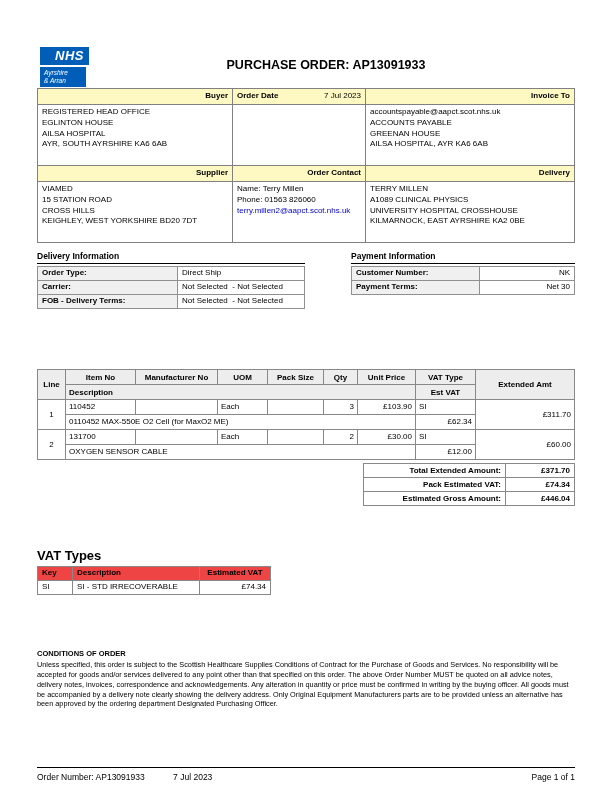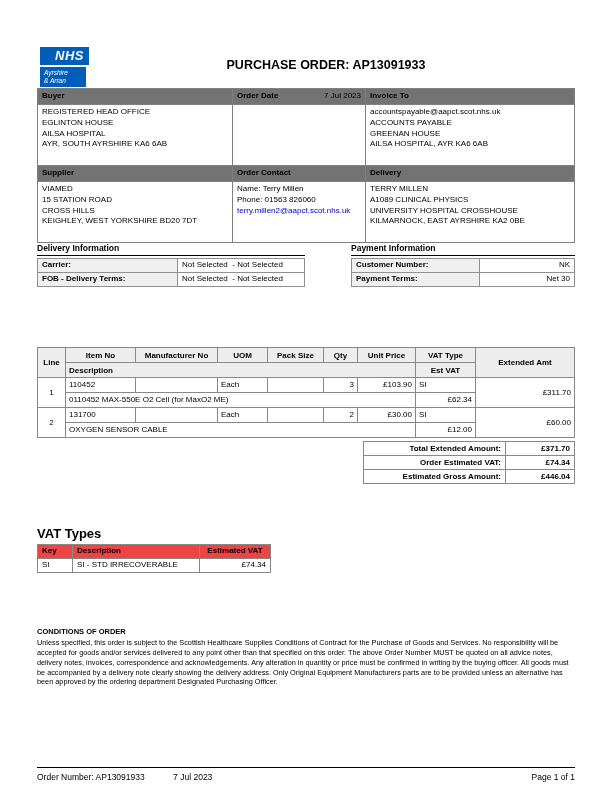--- a/index.html
+++ b/index.html
@@ -16,27 +16,27 @@
               padding:2px 4px;margin-top:2px;width:38px;line-height:1.25;}
 
   .title{text-align:center;font-size:12.5px;font-weight:bold;margin:0 0 16px 40px;}
 
   table{border-collapse:collapse;}
   td{vertical-align:top;}
 
   
   .header-table{width:100%;table-layout:fixed;font-size:8px;}
   .header-table td{border:1px solid #808080;padding:2px 4px;}
-  .header-table .hdr{background:#737373;font-weight:bold;height:11px;}
+  .header-table .hdr{background:#fef9c3;font-weight:bold;height:11px;text-align:right;}
   .header-table .addr{height:56px;line-height:1.35;}
   .od-wrap{display:flex;justify-content:space-between;}
   .email-link{color:#0000cc;word-break:break-all;cursor:pointer;}
 
   
-  .info-section{display:flex;justify-content:space-between;}
+  .info-section{display:flex;justify-content:space-between;margin-top:8px;}
   .info-left{width:268px;}
   .info-right{width:224px;}
   .section-heading{font-weight:bold;font-size:8.5px;border-bottom:1px solid #000;
                    padding-bottom:2px;margin-bottom:2px;}
   .info-table{width:100%;table-layout:fixed;font-size:8px;}
   .info-table td{border:1px solid #909090;padding:1px 4px;height:11px;white-space:pre-wrap;}
   .info-table .lbl{font-weight:bold;background:#f0f0f0;}
   .info-right .val{text-align:right;}
 
   
@@ -151,20 +151,24 @@
 
     <div class="info-section">
       <div class="info-left">
         <div class="section-heading">Delivery Information</div>
         <table class="info-table">
           <colgroup>
               <col style="width:140px">
               <col>
             </colgroup>
           <tbody>
+              <tr>
+            <td class="lbl">Order Type:</td>
+            <td class="val">Direct Ship</td>
+          </tr>
           <tr>
             <td class="lbl">Carrier:</td>
             <td class="val">Not Selected  - Not Selected</td>
           </tr>
           <tr>
             <td class="lbl">FOB - Delivery Terms:</td>
             <td class="val">Not Selected  - Not Selected</td>
           </tr>
         </tbody>
           </table>
@@ -253,21 +257,21 @@
     </tbody>
       </table>
 
     <table class="totals-table">
       <tbody>
           <tr>
         <td>Total Extended Amount:</td>
         <td class="tv">£371.70</td>
       </tr>
       <tr>
-        <td>Order Estimated VAT:</td>
+        <td>Pack Estimated VAT:</td>
         <td class="tv">£74.34</td>
       </tr>
       <tr>
         <td>Estimated Gross Amount:</td>
         <td class="tv">£446.04</td>
       </tr>
     </tbody>
       </table>
 
     <div class="vat-section">

